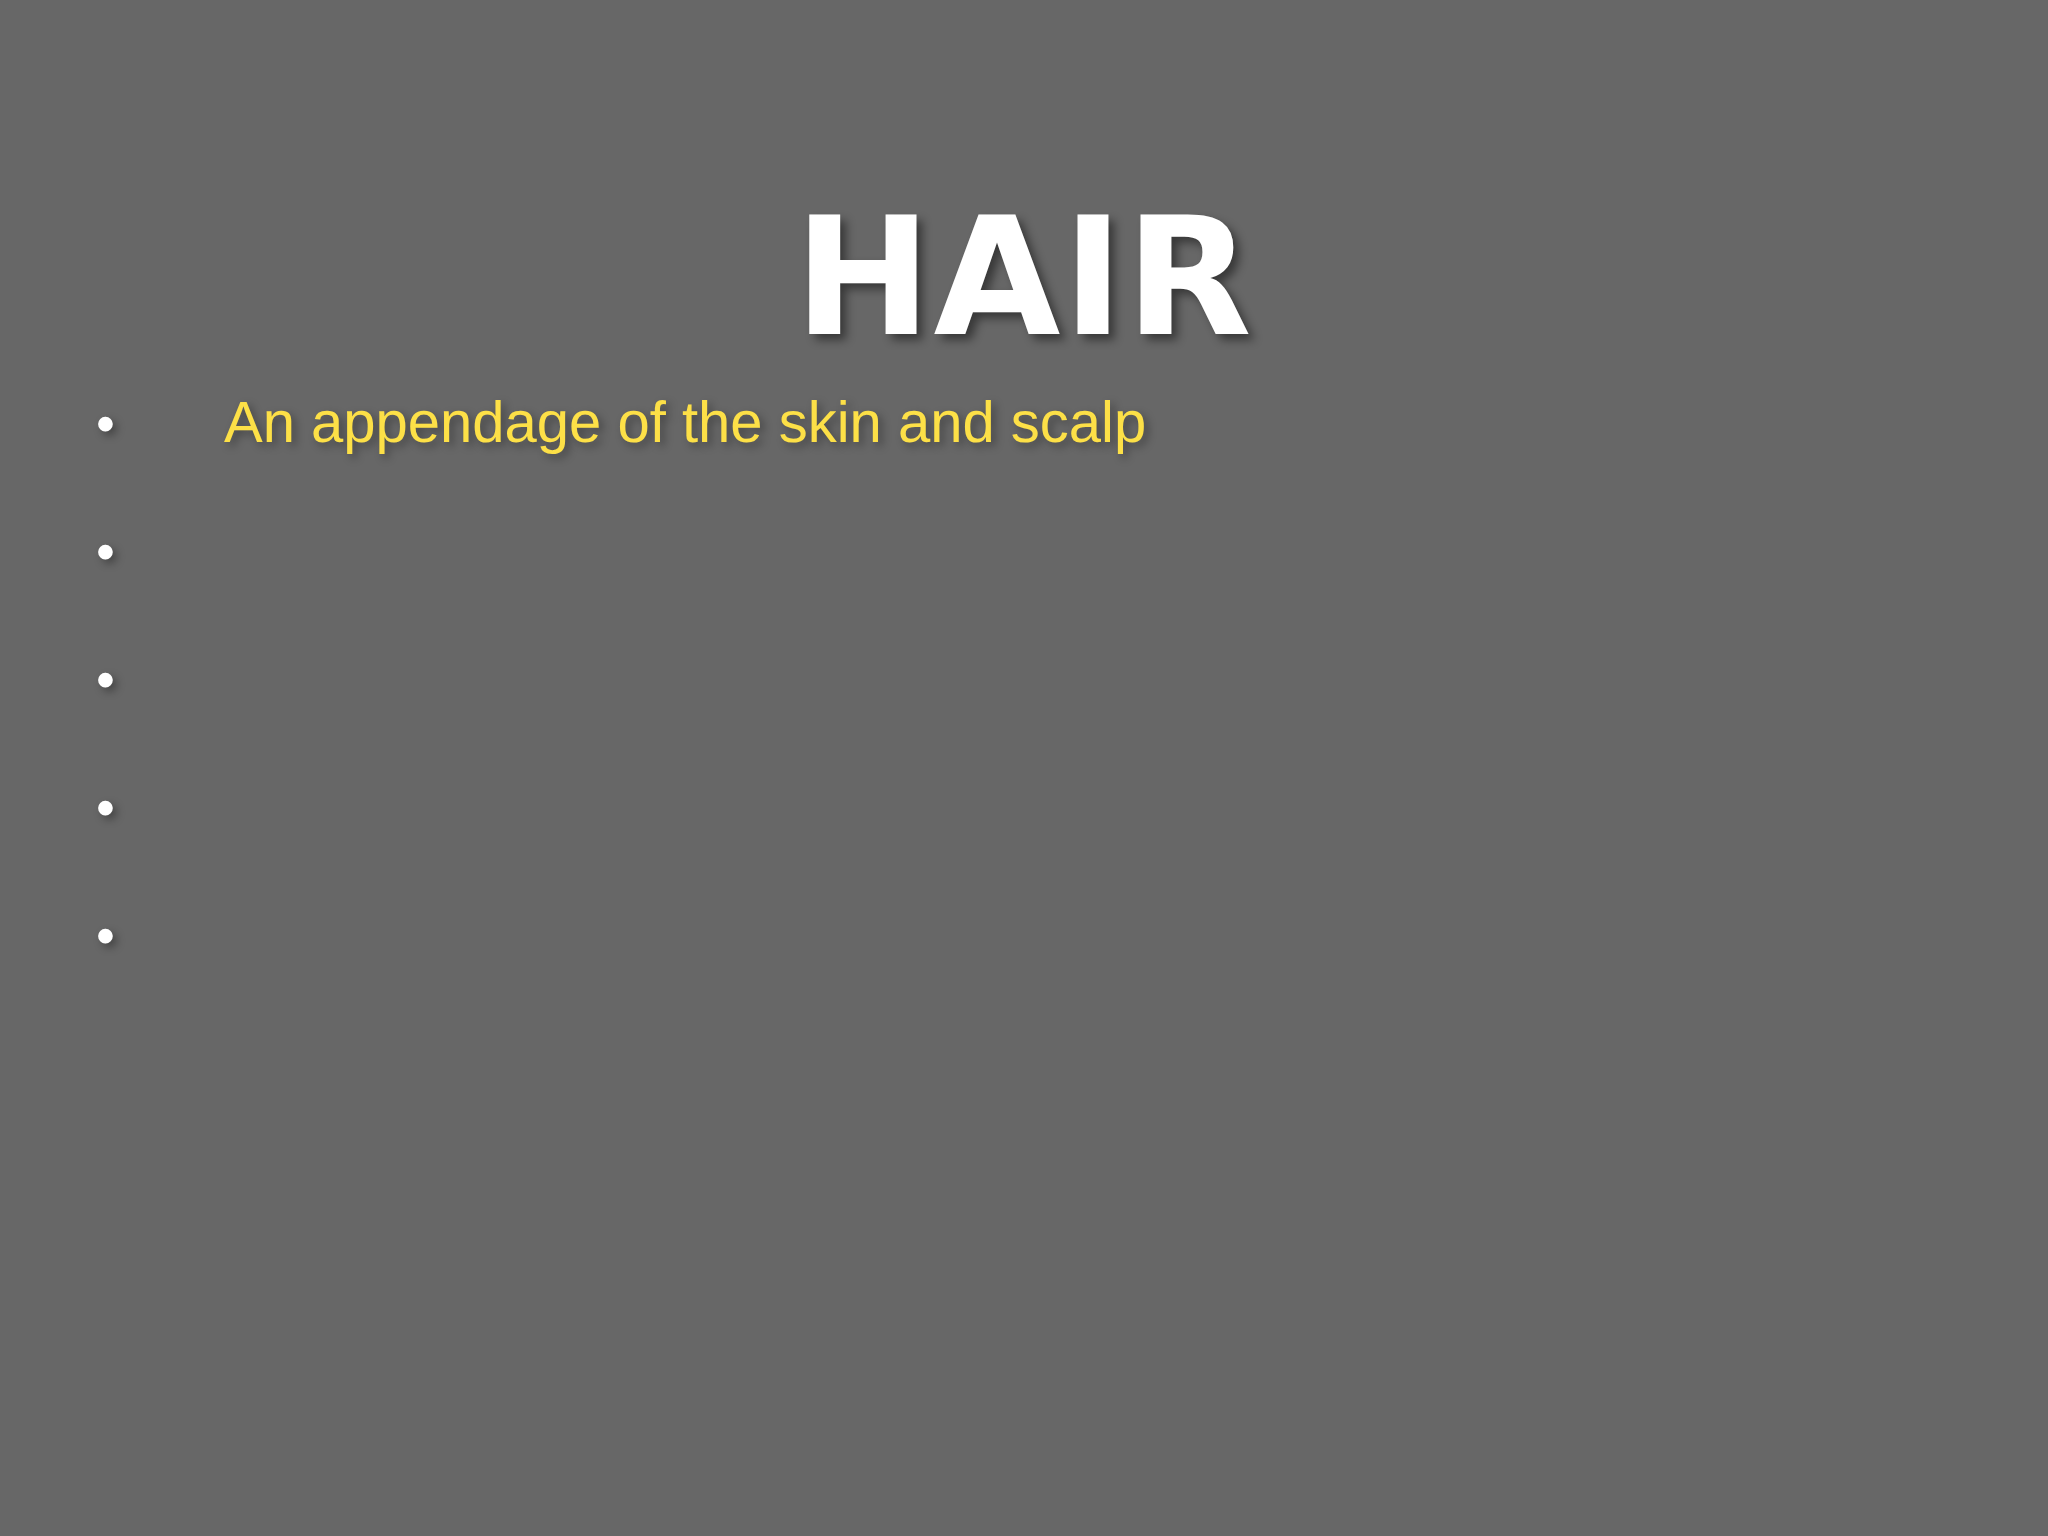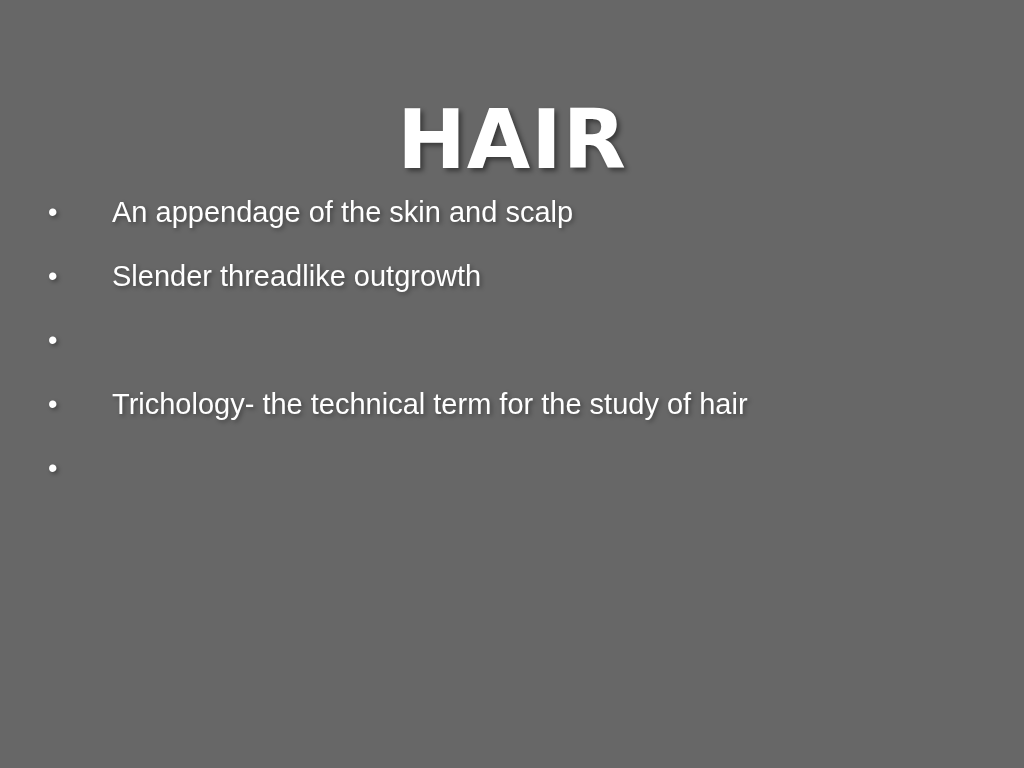--- a/index.html
+++ b/index.html
@@ -54,21 +54,21 @@
     flex: 0 0 72px;
     color: #ffffff;
     font-size: 27px;
     line-height: 44px;
     text-align: left;
     padding-left: 8px;
     box-sizing: border-box;
     text-shadow: 2px 2px 4px rgba(0,0,0,0.35);
   }
   .bullet-text {
-    color: #ffffff;
+    color: #fde047;
     font-family: "Liberation Sans", sans-serif;
     font-size: 29px;
     line-height: 44px;
     white-space: nowrap;
     text-shadow: 2px 2px 4px rgba(0,0,0,0.35);
   }
 </style>
 </head>
 <body>
 
@@ -78,30 +78,28 @@
 
   <ul class="bullet-list">
 
     <li class="bullet-item">
       <span class="bullet-marker">•</span>
       <span class="bullet-text">An appendage of the skin and scalp</span>
     </li>
 
     <li class="bullet-item">
       <span class="bullet-marker">•</span>
-      <span class="bullet-text">Slender threadlike outgrowth</span>
     </li>
 
     <li class="bullet-item">
       <span class="bullet-marker">•</span>
     </li>
 
     <li class="bullet-item">
       <span class="bullet-marker">•</span>
-      <span class="bullet-text">Trichology- the technical term for the study of hair</span>
     </li>
 
     <li class="bullet-item">
       <span class="bullet-marker">•</span>
     </li>
 
   </ul>
 
 </div>
 

